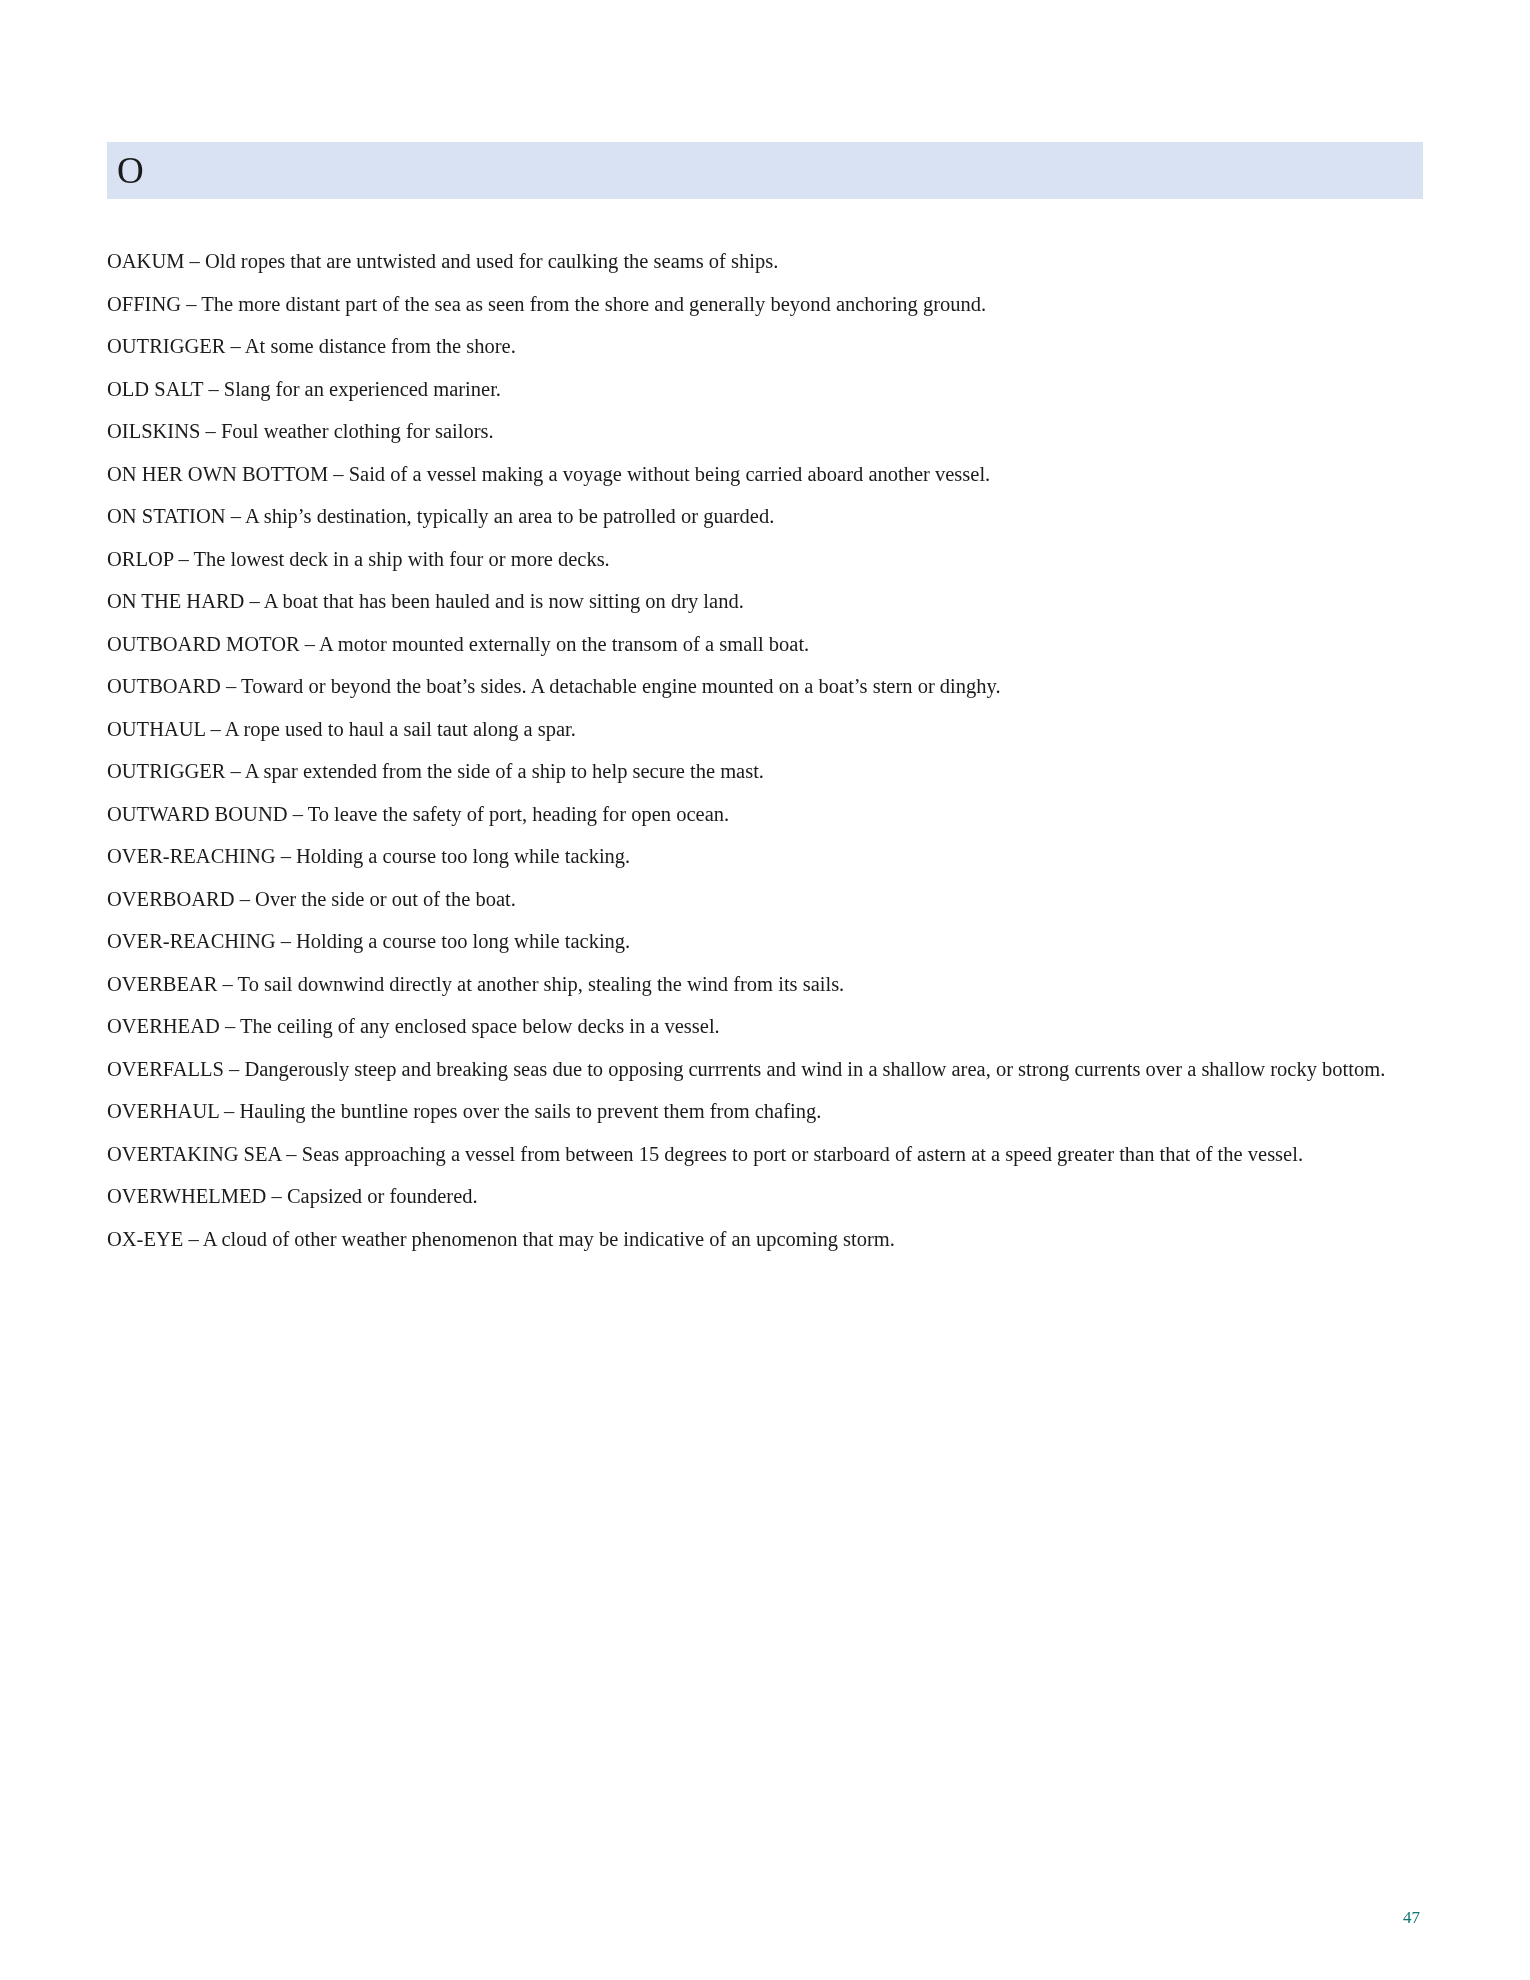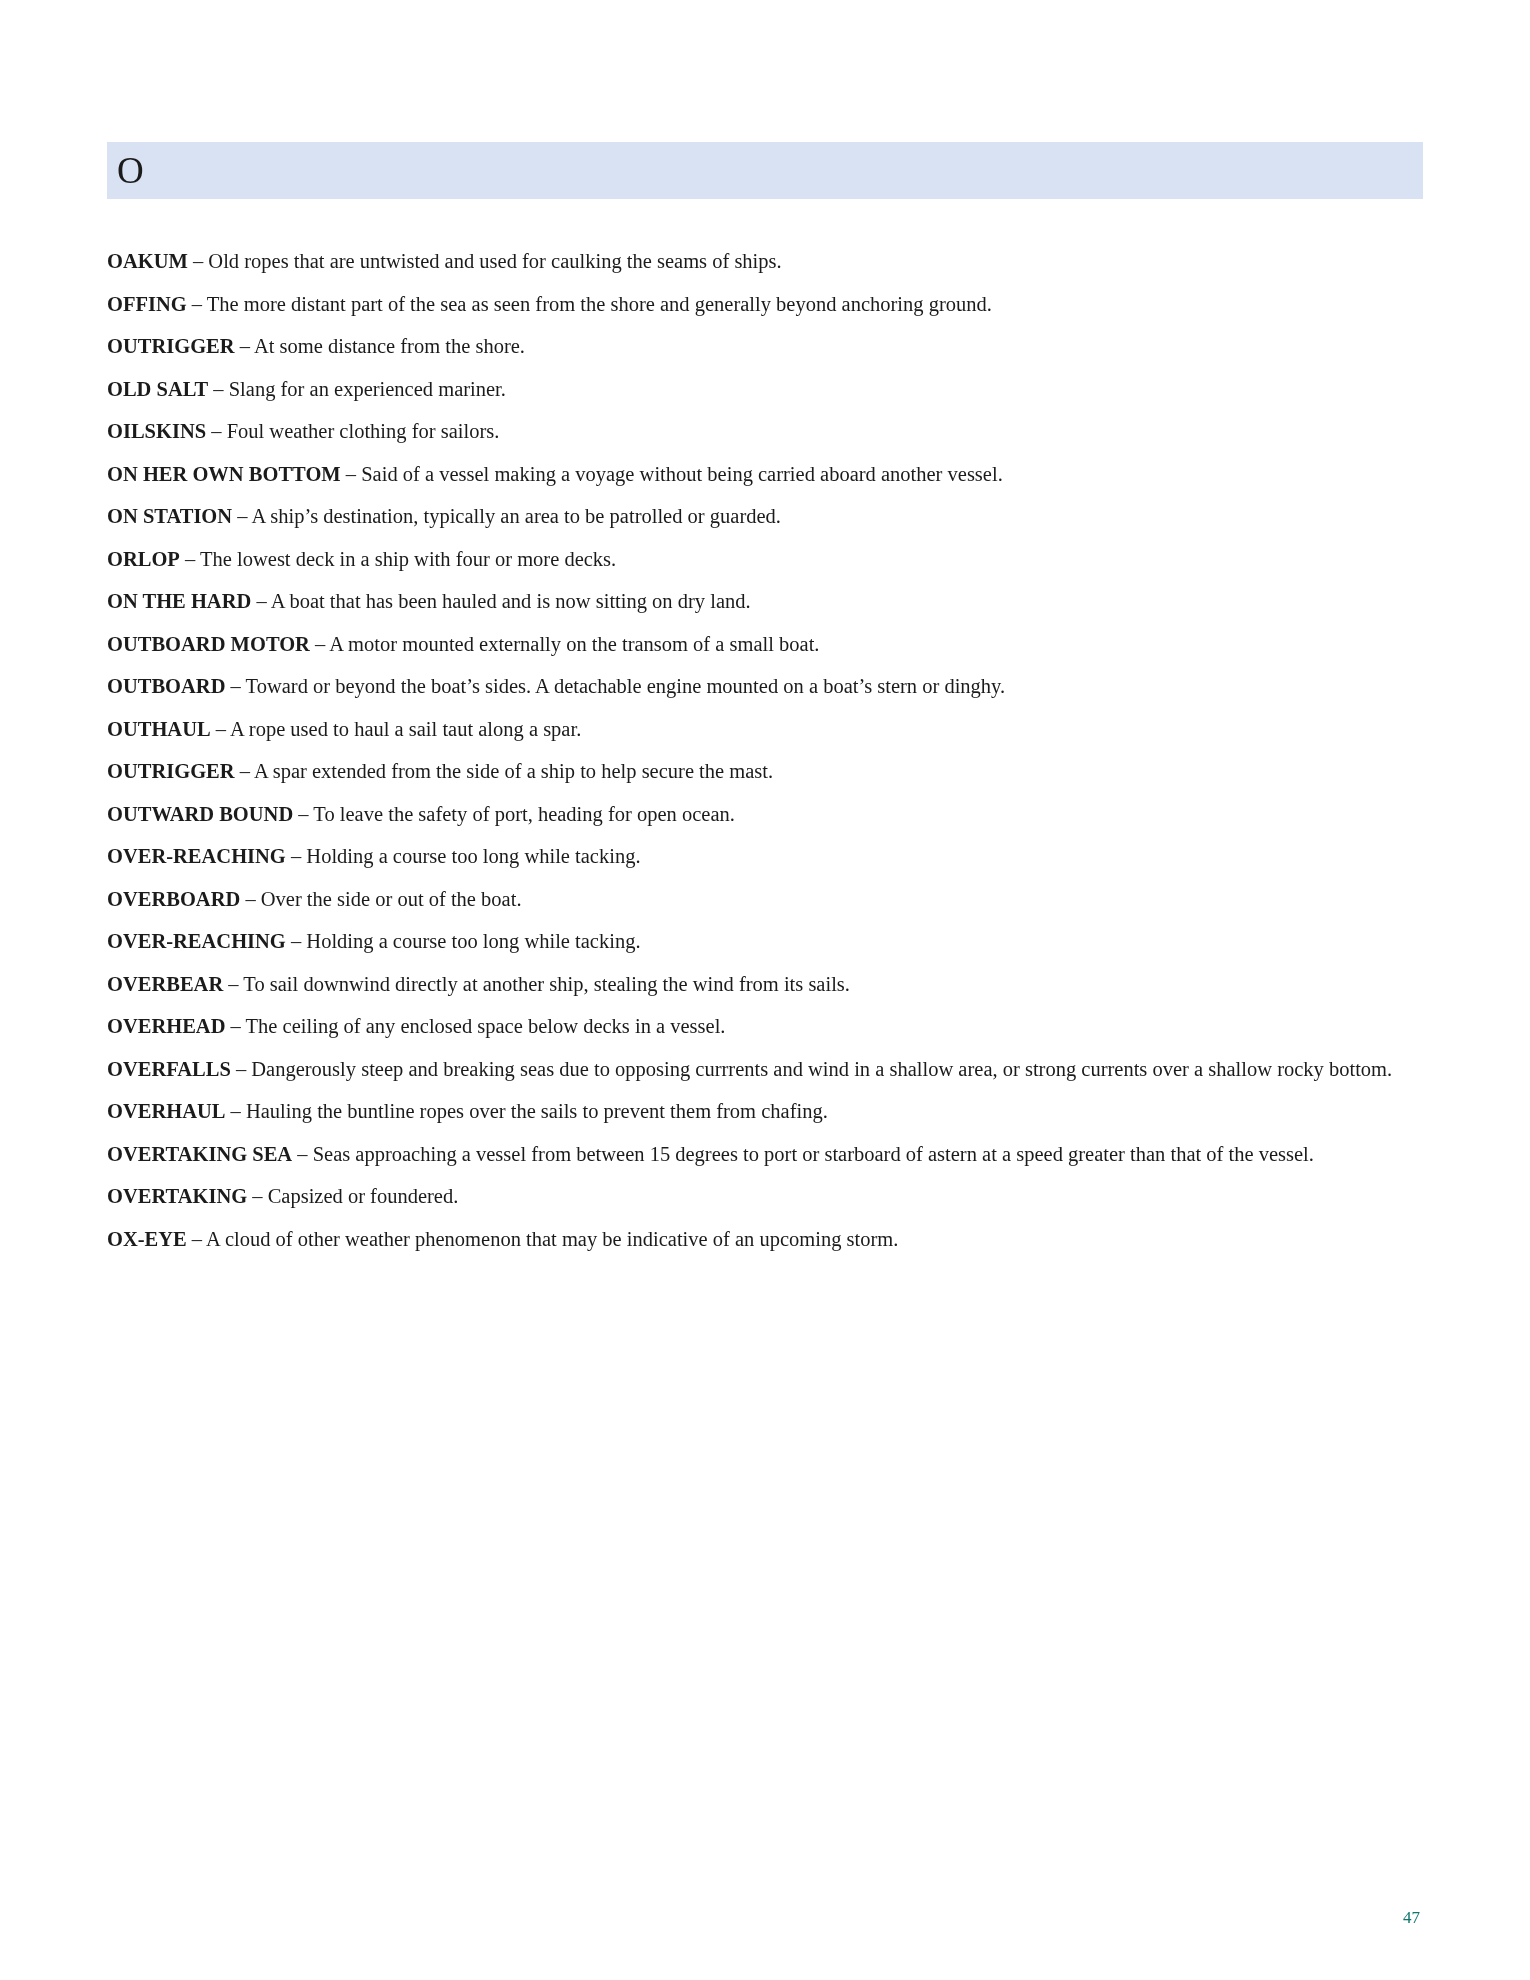--- a/index.html
+++ b/index.html
@@ -38,21 +38,21 @@
   .entries {
     margin-top: 48px;
   }
   .entry {
     font-size: 20.5px;
     line-height: 1.44;
     margin-bottom: 13px;
     color: #1b1b1b;
   }
   .entry .term {
-    font-weight: 700;
+    font-weight: 400;
   }
   .page-number {
     position: absolute;
     right: 110px;
     bottom: 52px;
     font-size: 17px;
     color: #0f766e;
   }
 </style>
 </head>
@@ -104,21 +104,21 @@
   <p class="entry"><span class="term">OVERBEAR</span> <span class="definition">– To sail downwind directly at another ship, stealing the wind from its sails.</span></p>
 
   <p class="entry"><span class="term">OVERHEAD</span> <span class="definition">– The ceiling of any enclosed space below decks in a vessel.</span></p>
 
   <p class="entry"><span class="term">OVERFALLS</span> <span class="definition">– Dangerously steep and breaking seas due to opposing currrents and wind in a shallow area, or strong currents over a shallow rocky bottom.</span></p>
 
   <p class="entry"><span class="term">OVERHAUL</span> <span class="definition">– Hauling the buntline ropes over the sails to prevent them from chafing.</span></p>
 
   <p class="entry"><span class="term">OVERTAKING SEA</span> <span class="definition">– Seas approaching a vessel from between 15 degrees to port or starboard of astern at a speed greater than that of the vessel.</span></p>
 
-  <p class="entry"><span class="term">OVERTAKING</span> <span class="definition">– Capsized or foundered.</span></p>
+  <p class="entry"><span class="term">OVERWHELMED</span> <span class="definition">– Capsized or foundered.</span></p>
 
   <p class="entry"><span class="term">OX-EYE</span> <span class="definition">– A cloud of other weather phenomenon that may be indicative of an upcoming storm.</span></p>
 </div>
 
   </div>
 
   <div class="page-number">47</div>
 </div>
 
 </body></html>

